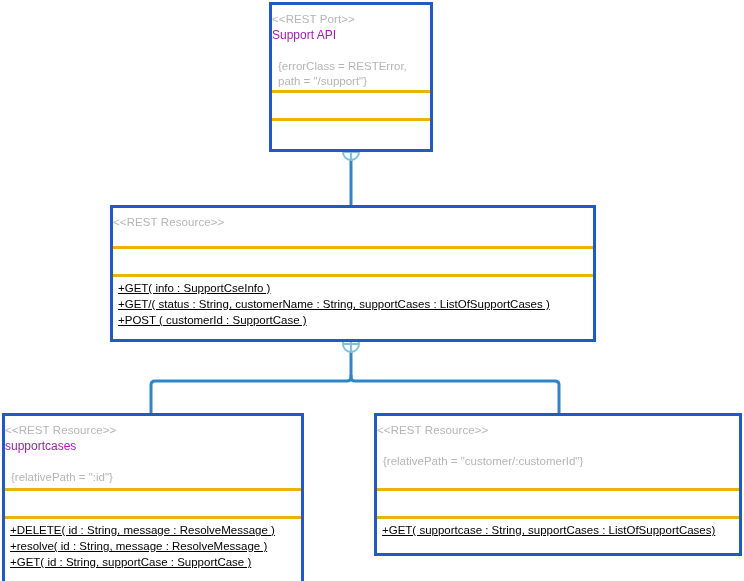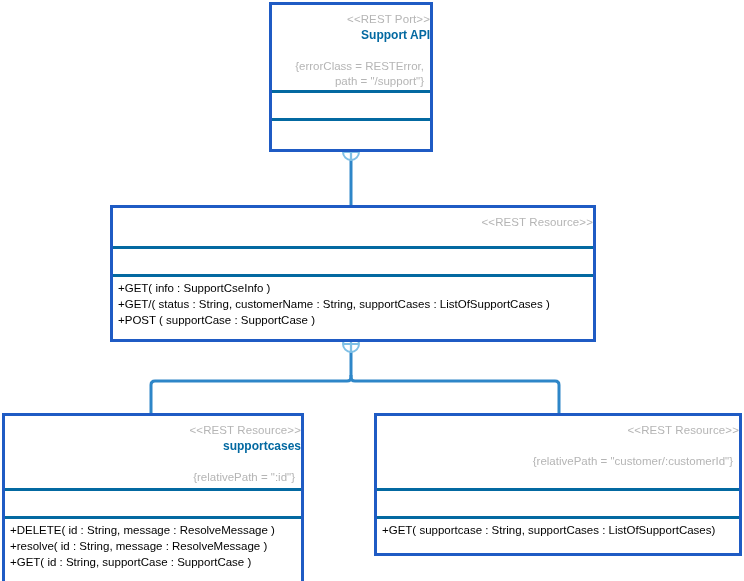--- a/index.html
+++ b/index.html
@@ -32,40 +32,41 @@
     border: 3px solid #1f5bc4;
     background: #ffffff;
     z-index: 2;
   }
   .compartment {
     box-sizing: border-box;
     background: #ffffff;
     overflow: hidden;
   }
   .compartment.header {
-    text-align: right;
+    text-align: left;
     padding-top: 7px;
   }
   .compartment.divided {
-    border-top: 3px solid #0369a1;
+    border-top: 3px solid #eab308;
+    text-decoration: underline;
   }
   .stereotype {
     display: block;
     color: #b5b5b5;
     font-size: 11.5px;
     line-height: 15px;
     font-weight: normal;
     letter-spacing: 0.1px;
   }
   .classname {
     display: block;
-    color: #0369a1;
+    color: #a21caf;
     font-size: 12px;
     line-height: 16px;
-    font-weight: bold;
+    font-weight: normal;
   }
   .tagged {
     display: block;
     color: #b5b5b5;
     font-size: 11.5px;
     line-height: 15px;
     margin-top: 16px;
     padding: 0 6px;
   }
   .attr-compartment {
@@ -145,21 +146,21 @@
   </div>
 
   <div class="uml-box" id="box-supportcases">
     <div class="compartment header c-head">
       <span class="stereotype">&lt;&lt;REST Resource&gt;&gt;</span>
     </div>
     <div class="compartment divided attr-compartment c-attr"></div>
     <div class="compartment divided ops-compartment c-ops">
       <span class="op-line">+GET( info : SupportCseInfo )</span>
       <span class="op-line">+GET/( status : String, customerName : String, supportCases : ListOfSupportCases )</span>
-      <span class="op-line">+POST ( supportCase : SupportCase )</span>
+      <span class="op-line">+POST ( customerId : SupportCase )</span>
     </div>
   </div>
 
   <div class="uml-box" id="box-supportcase">
     <div class="compartment header c-head">
       <span class="stereotype">&lt;&lt;REST Resource&gt;&gt;</span>
       <span class="classname">supportcases</span>
       <span class="tagged">{relativePath = ":id"}</span>
     </div>
     <div class="compartment divided attr-compartment c-attr"></div>

